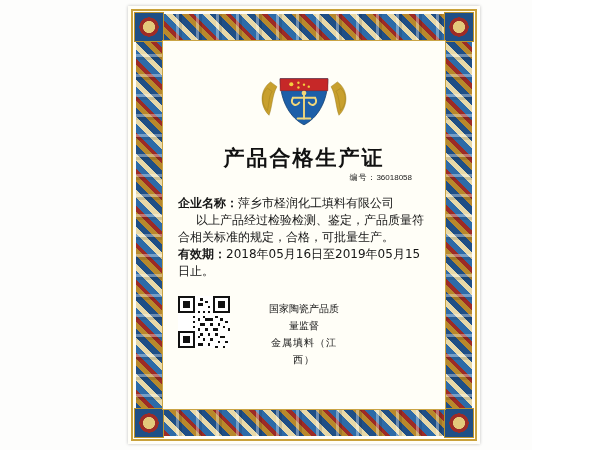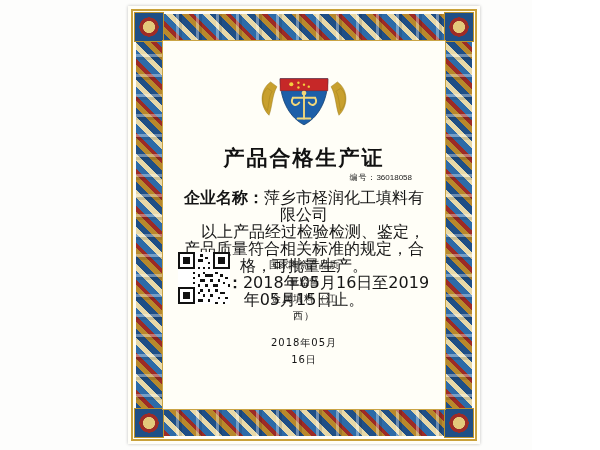--- a/index.html
+++ b/index.html
@@ -143,26 +143,26 @@
     margin-top: 0;
     text-align: right;
     font-size: 8px;
     color: #222;
     padding-right: 18px;
     font-family: Liberation Sans, sans-serif;
   }
   .cert-number-row .label { letter-spacing: 1px; }
 
   .body-block {
-    margin-top: 6px;
+    margin-top: 12px;
     font-family: "DejaVu Sans", sans-serif;
-    font-size: 16px;
+    font-size: 12px;
     line-height: 17px;
     color: #151515;
-    text-align: center;
+    text-align: left;
   }
   .body-line { white-space: normal; }
   .body-line.indent { text-indent: 18px; }
   .label-strong { font-weight: bold; }
 
   .footer-area {
     position: absolute;
     left: 14px;
     right: 14px;
     bottom: 40px;
@@ -331,21 +331,20 @@
                 <rect x="18" y="20" width="1" height="1"></rect>
               <rect x="8" y="16" width="1" height="1"></rect>
                 <rect x="11" y="9" width="1" height="1"></rect>
             </g>
           </svg>
         </div>
 
         <div class="issuer">
           <div>国家陶瓷产品质量监督</div>
           <div class="branch">金属填料（江西）</div>
-          <div class="issue-date">2018年05月16日</div>
         </div>
 
         <div class="seal-spacer"></div>
       </div>
 
     </div>
   </div>
 </div>
 
 </body></html>

